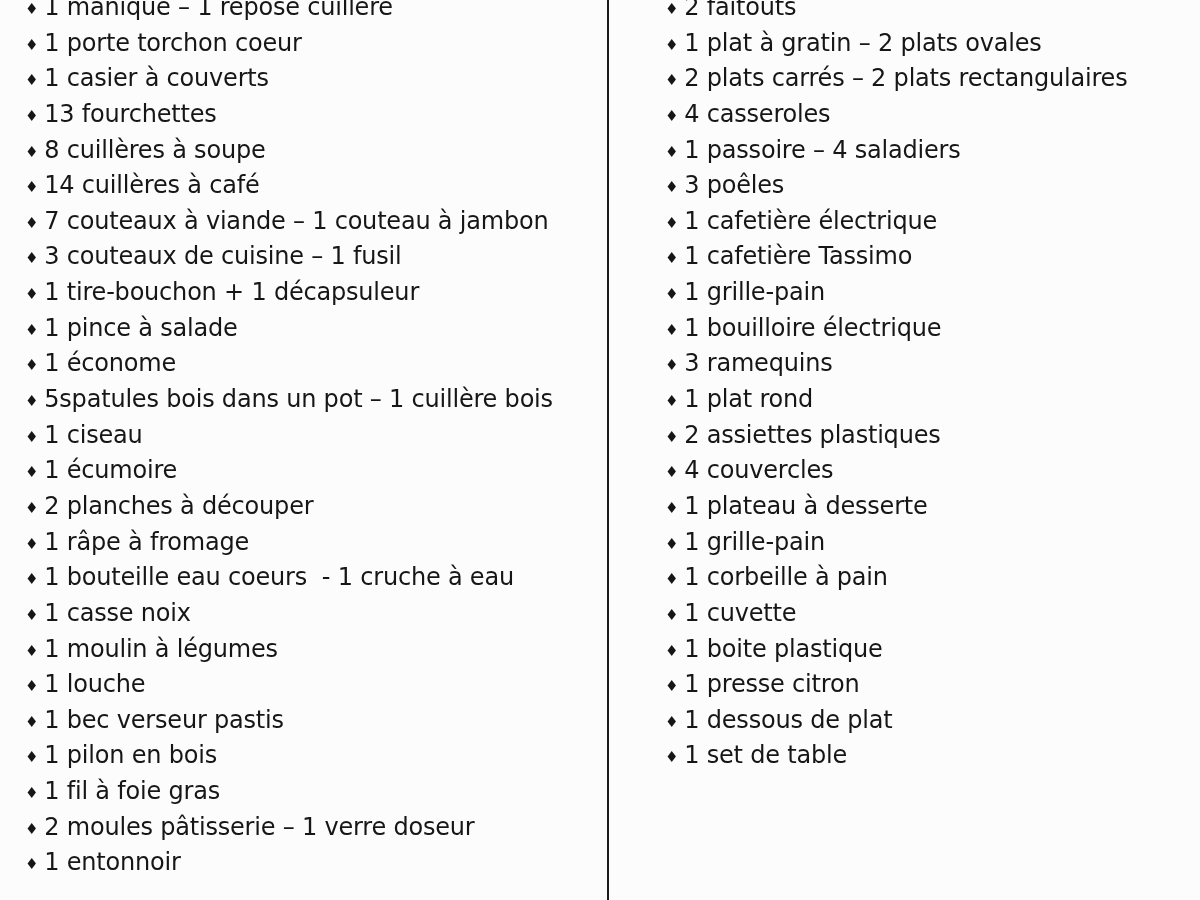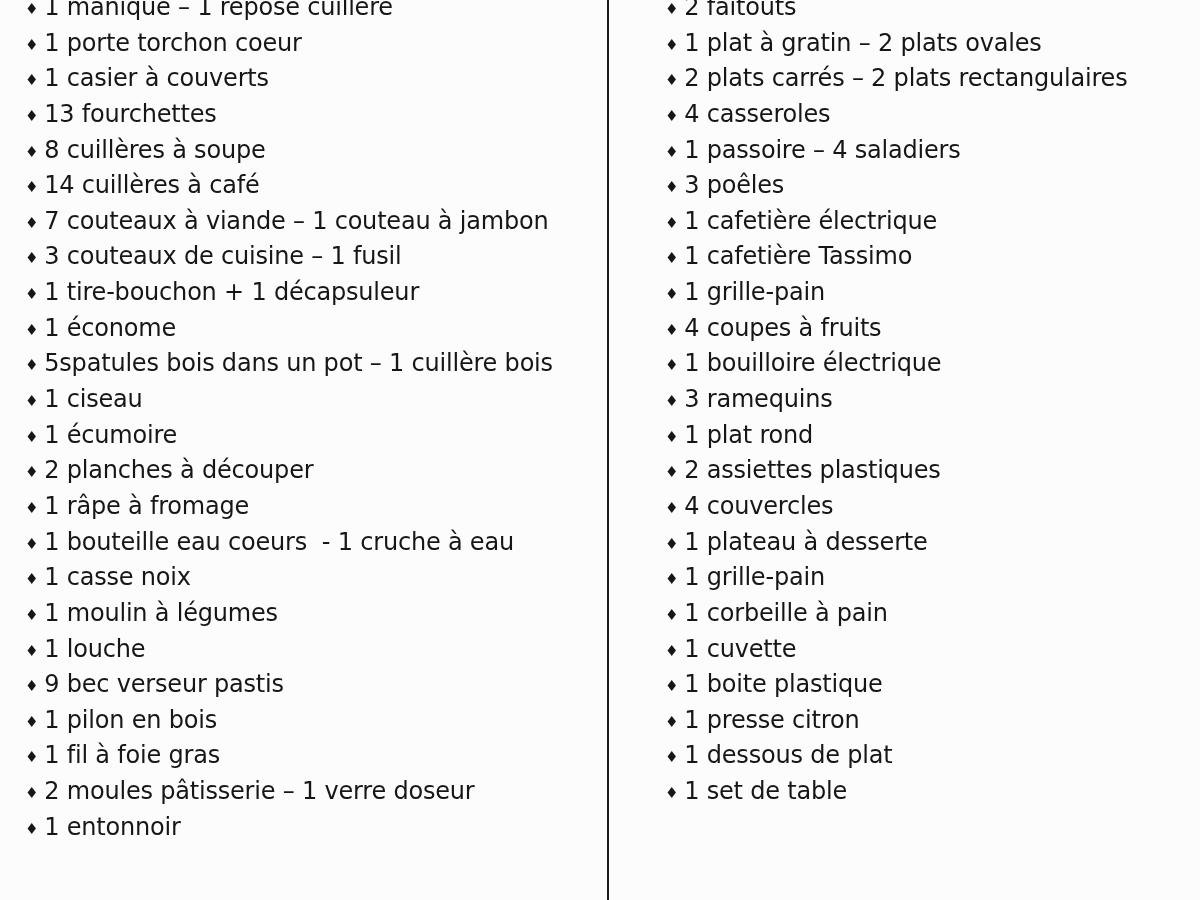--- a/index.html
+++ b/index.html
@@ -65,52 +65,52 @@
     <ul class="item-list">
         <li class="list-item"><span class="bullet">♦</span><span class="label">1 manique – 1 repose cuillère</span></li>
         <li class="list-item"><span class="bullet">♦</span><span class="label">1 porte torchon coeur</span></li>
         <li class="list-item"><span class="bullet">♦</span><span class="label">1 casier à couverts</span></li>
         <li class="list-item"><span class="bullet">♦</span><span class="label">13 fourchettes</span></li>
         <li class="list-item"><span class="bullet">♦</span><span class="label">8 cuillères à soupe</span></li>
         <li class="list-item"><span class="bullet">♦</span><span class="label">14 cuillères à café</span></li>
         <li class="list-item"><span class="bullet">♦</span><span class="label">7 couteaux à viande – 1 couteau à jambon</span></li>
         <li class="list-item"><span class="bullet">♦</span><span class="label">3 couteaux de cuisine – 1 fusil</span></li>
         <li class="list-item"><span class="bullet">♦</span><span class="label">1 tire-bouchon + 1 décapsuleur</span></li>
+        <li class="list-item"><span class="bullet">♦</span><span class="label">1 pince à salade</span></li>
         <li class="list-item"><span class="bullet">♦</span><span class="label">1 économe</span></li>
         <li class="list-item"><span class="bullet">♦</span><span class="label">5spatules bois dans un pot – 1 cuillère bois</span></li>
         <li class="list-item"><span class="bullet">♦</span><span class="label">1 ciseau</span></li>
         <li class="list-item"><span class="bullet">♦</span><span class="label">1 écumoire</span></li>
         <li class="list-item"><span class="bullet">♦</span><span class="label">2 planches à découper</span></li>
         <li class="list-item"><span class="bullet">♦</span><span class="label">1 râpe à fromage</span></li>
         <li class="list-item"><span class="bullet">♦</span><span class="label">1 bouteille eau coeurs  - 1 cruche à eau</span></li>
         <li class="list-item"><span class="bullet">♦</span><span class="label">1 casse noix</span></li>
         <li class="list-item"><span class="bullet">♦</span><span class="label">1 moulin à légumes</span></li>
         <li class="list-item"><span class="bullet">♦</span><span class="label">1 louche</span></li>
-        <li class="list-item"><span class="bullet">♦</span><span class="label">9 bec verseur pastis</span></li>
+        <li class="list-item"><span class="bullet">♦</span><span class="label">1 bec verseur pastis</span></li>
         <li class="list-item"><span class="bullet">♦</span><span class="label">1 pilon en bois</span></li>
         <li class="list-item"><span class="bullet">♦</span><span class="label">1 fil à foie gras</span></li>
         <li class="list-item"><span class="bullet">♦</span><span class="label">2 moules pâtisserie – 1 verre doseur</span></li>
         <li class="list-item"><span class="bullet">♦</span><span class="label">1 entonnoir</span></li>
       </ul>
   </div>
 
   <div class="divider"></div>
 
   <div class="col col-right">
     <ul class="item-list">
         <li class="list-item"><span class="bullet">♦</span><span class="label">2 faitouts</span></li>
         <li class="list-item"><span class="bullet">♦</span><span class="label">1 plat à gratin – 2 plats ovales</span></li>
         <li class="list-item"><span class="bullet">♦</span><span class="label">2 plats carrés – 2 plats rectangulaires</span></li>
         <li class="list-item"><span class="bullet">♦</span><span class="label">4 casseroles</span></li>
         <li class="list-item"><span class="bullet">♦</span><span class="label">1 passoire – 4 saladiers</span></li>
         <li class="list-item"><span class="bullet">♦</span><span class="label">3 poêles</span></li>
         <li class="list-item"><span class="bullet">♦</span><span class="label">1 cafetière électrique</span></li>
         <li class="list-item"><span class="bullet">♦</span><span class="label">1 cafetière Tassimo</span></li>
         <li class="list-item"><span class="bullet">♦</span><span class="label">1 grille-pain</span></li>
-        <li class="list-item"><span class="bullet">♦</span><span class="label">4 coupes à fruits</span></li>
         <li class="list-item"><span class="bullet">♦</span><span class="label">1 bouilloire électrique</span></li>
         <li class="list-item"><span class="bullet">♦</span><span class="label">3 ramequins</span></li>
         <li class="list-item"><span class="bullet">♦</span><span class="label">1 plat rond</span></li>
         <li class="list-item"><span class="bullet">♦</span><span class="label">2 assiettes plastiques</span></li>
         <li class="list-item"><span class="bullet">♦</span><span class="label">4 couvercles</span></li>
         <li class="list-item"><span class="bullet">♦</span><span class="label">1 plateau à desserte</span></li>
         <li class="list-item"><span class="bullet">♦</span><span class="label">1 grille-pain</span></li>
         <li class="list-item"><span class="bullet">♦</span><span class="label">1 corbeille à pain</span></li>
         <li class="list-item"><span class="bullet">♦</span><span class="label">1 cuvette</span></li>
         <li class="list-item"><span class="bullet">♦</span><span class="label">1 boite plastique</span></li>

